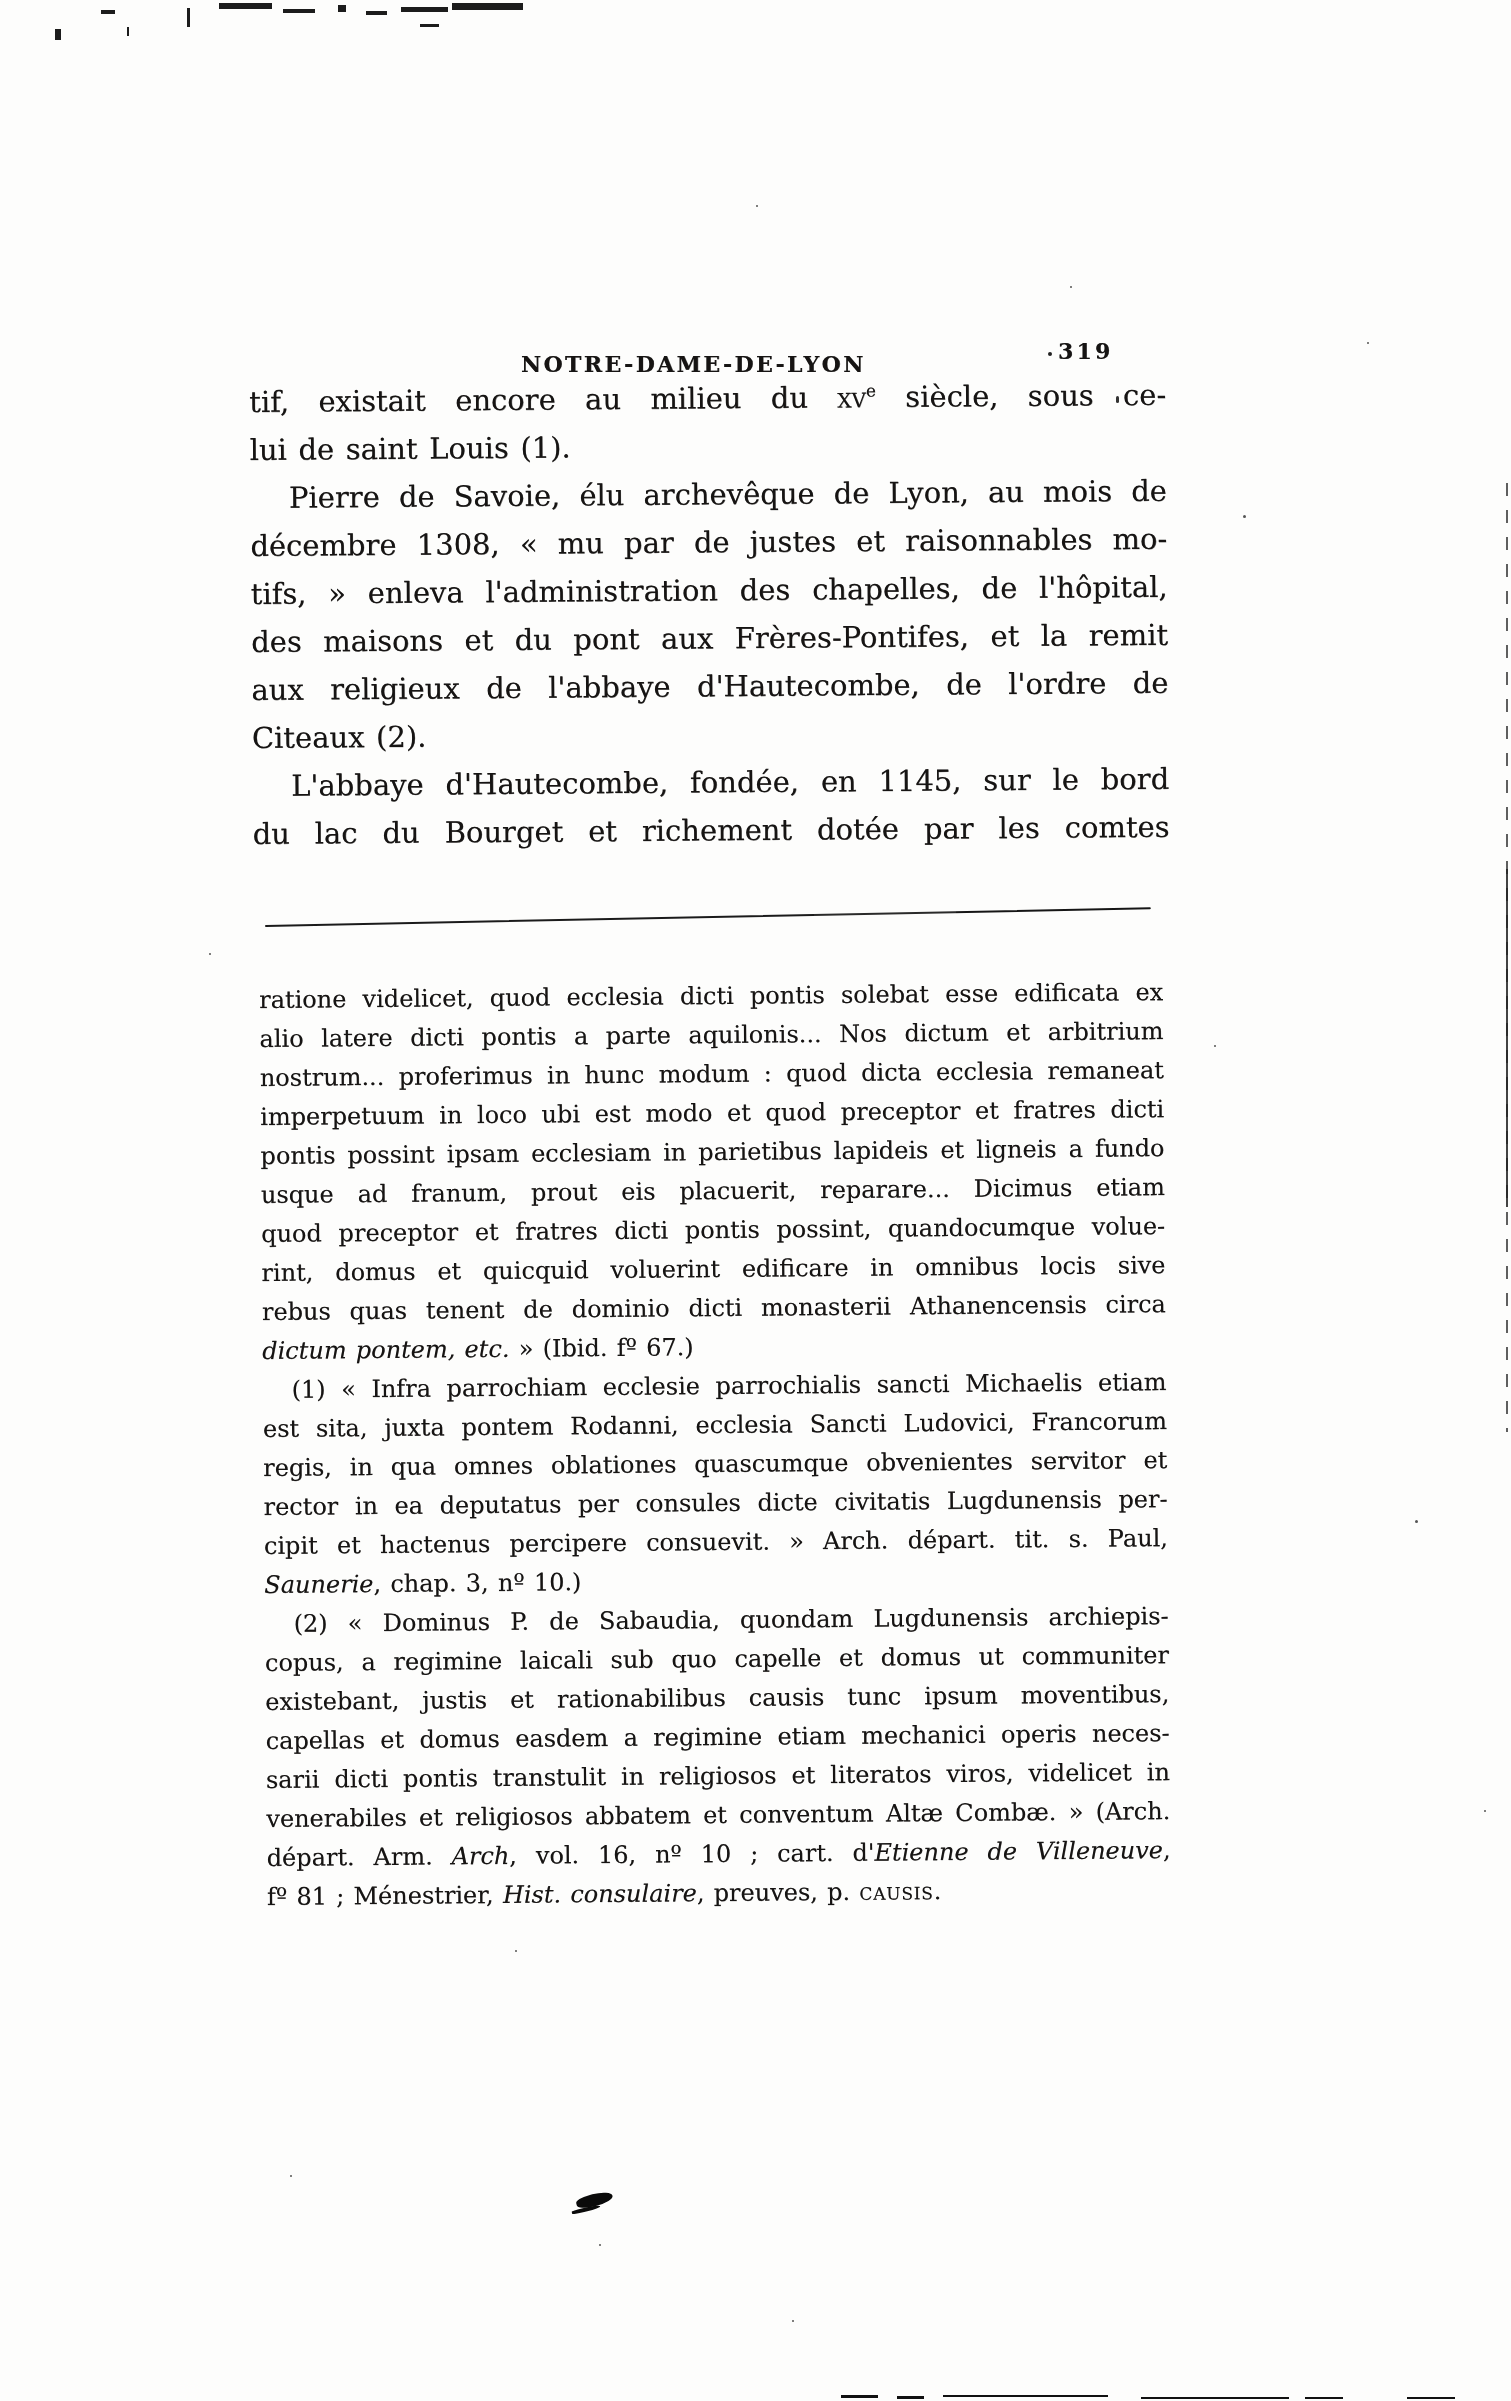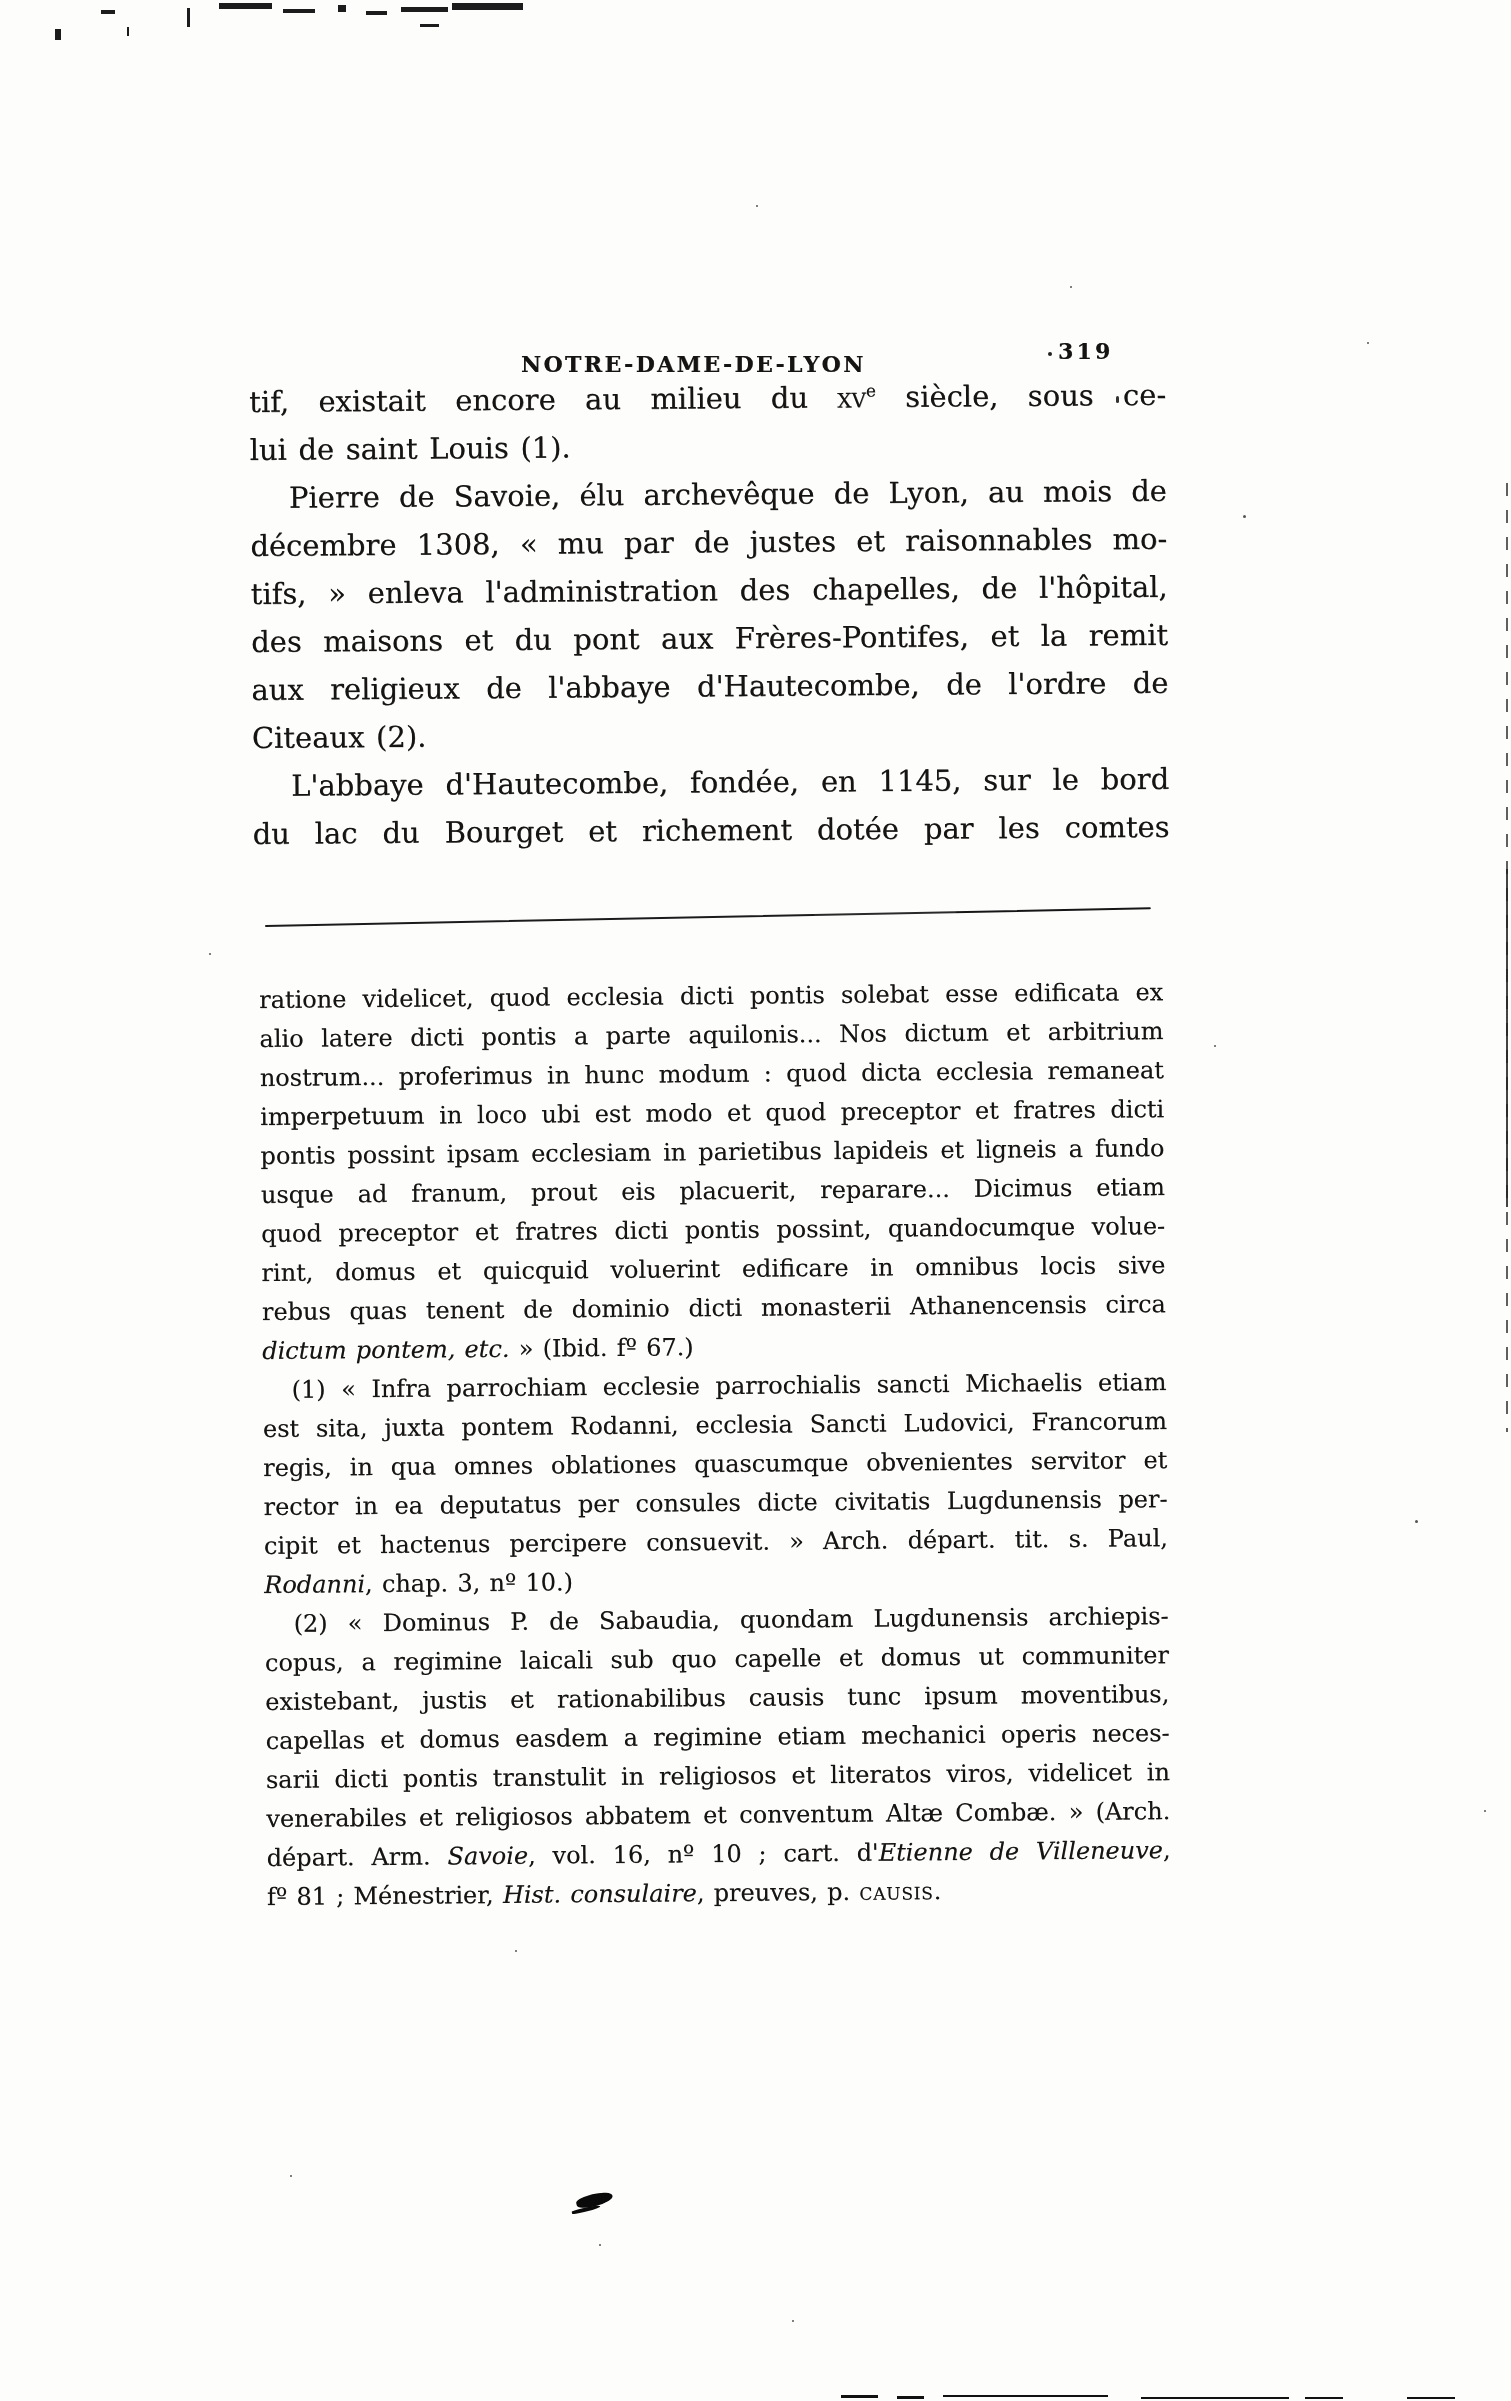--- a/index.html
+++ b/index.html
@@ -121,29 +121,29 @@
     <div class="fln just">quod preceptor et fratres dicti pontis possint, quandocumque volue-</div>
     <div class="fln just">rint, domus et quicquid voluerint edificare in omnibus locis sive</div>
     <div class="fln just">rebus quas tenent de dominio dicti monasterii Athanencensis circa</div>
     <div class="fln"><span class="it">dictum pontem, etc.</span><span> » (Ibid. fº 67.)</span></div>
 
     <div class="fln just ind2">(1) «  Infra parrochiam ecclesie parrochialis sancti Michaelis etiam</div>
     <div class="fln just">est sita, juxta pontem Rodanni, ecclesia Sancti Ludovici, Francorum</div>
     <div class="fln just">regis, in qua omnes oblationes quascumque obvenientes servitor et</div>
     <div class="fln just">rector in ea deputatus per consules dicte civitatis Lugdunensis per-</div>
     <div class="fln just">cipit et hactenus percipere consuevit. » Arch. départ. tit. s. Paul,</div>
-    <div class="fln"><span class="it">Rodanni</span><span>, chap. 3, nº 10.)</span></div>
+    <div class="fln"><span class="it">Saunerie</span><span>, chap. 3, nº 10.)</span></div>
 
     <div class="fln just ind2">(2) « Dominus P. de Sabaudia, quondam Lugdunensis archiepis-</div>
     <div class="fln just">copus, a regimine laicali sub quo capelle et domus ut communiter</div>
     <div class="fln just">existebant, justis et rationabilibus causis tunc ipsum moventibus,</div>
     <div class="fln just">capellas et domus easdem a regimine etiam mechanici operis neces-</div>
     <div class="fln just">sarii dicti pontis transtulit in religiosos et literatos viros, videlicet in</div>
     <div class="fln just">venerabiles et religiosos abbatem et conventum Altæ Combæ. » (Arch.</div>
-    <div class="fln just"><span>départ. Arm. </span><span class="it">Savoie</span><span>, vol. 16, nº 10 ; cart. d'</span><span class="it">Etienne de Villeneuve</span><span>,</span></div>
+    <div class="fln just"><span>départ. Arm. </span><span class="it">Arch</span><span>, vol. 16, nº 10 ; cart. d'</span><span class="it">Etienne de Villeneuve</span><span>,</span></div>
     <div class="fln"><span>fº 81 ; Ménestrier, </span><span class="it">Hist. consulaire</span><span>, preuves, p. </span><span class="smcaps">causis</span><span>.</span></div>
   </div>
 
   <div class="edge-dash-right"></div>
   <div class="edge-solid-right"></div>
 
   <div class="ink-blot"></div>
 
   <div>
     <div class="bottom-seg" style="left:841px;top:2395px;width:37px;"></div>

